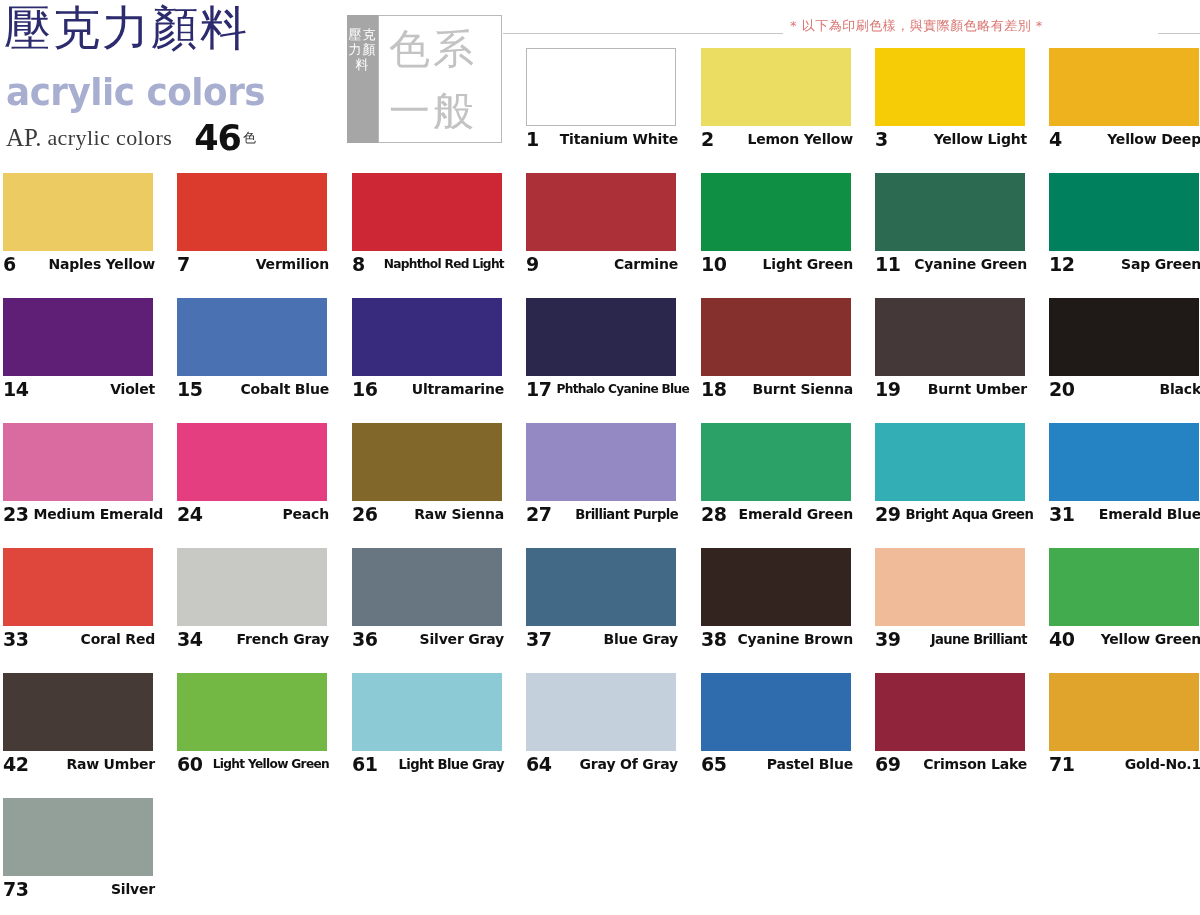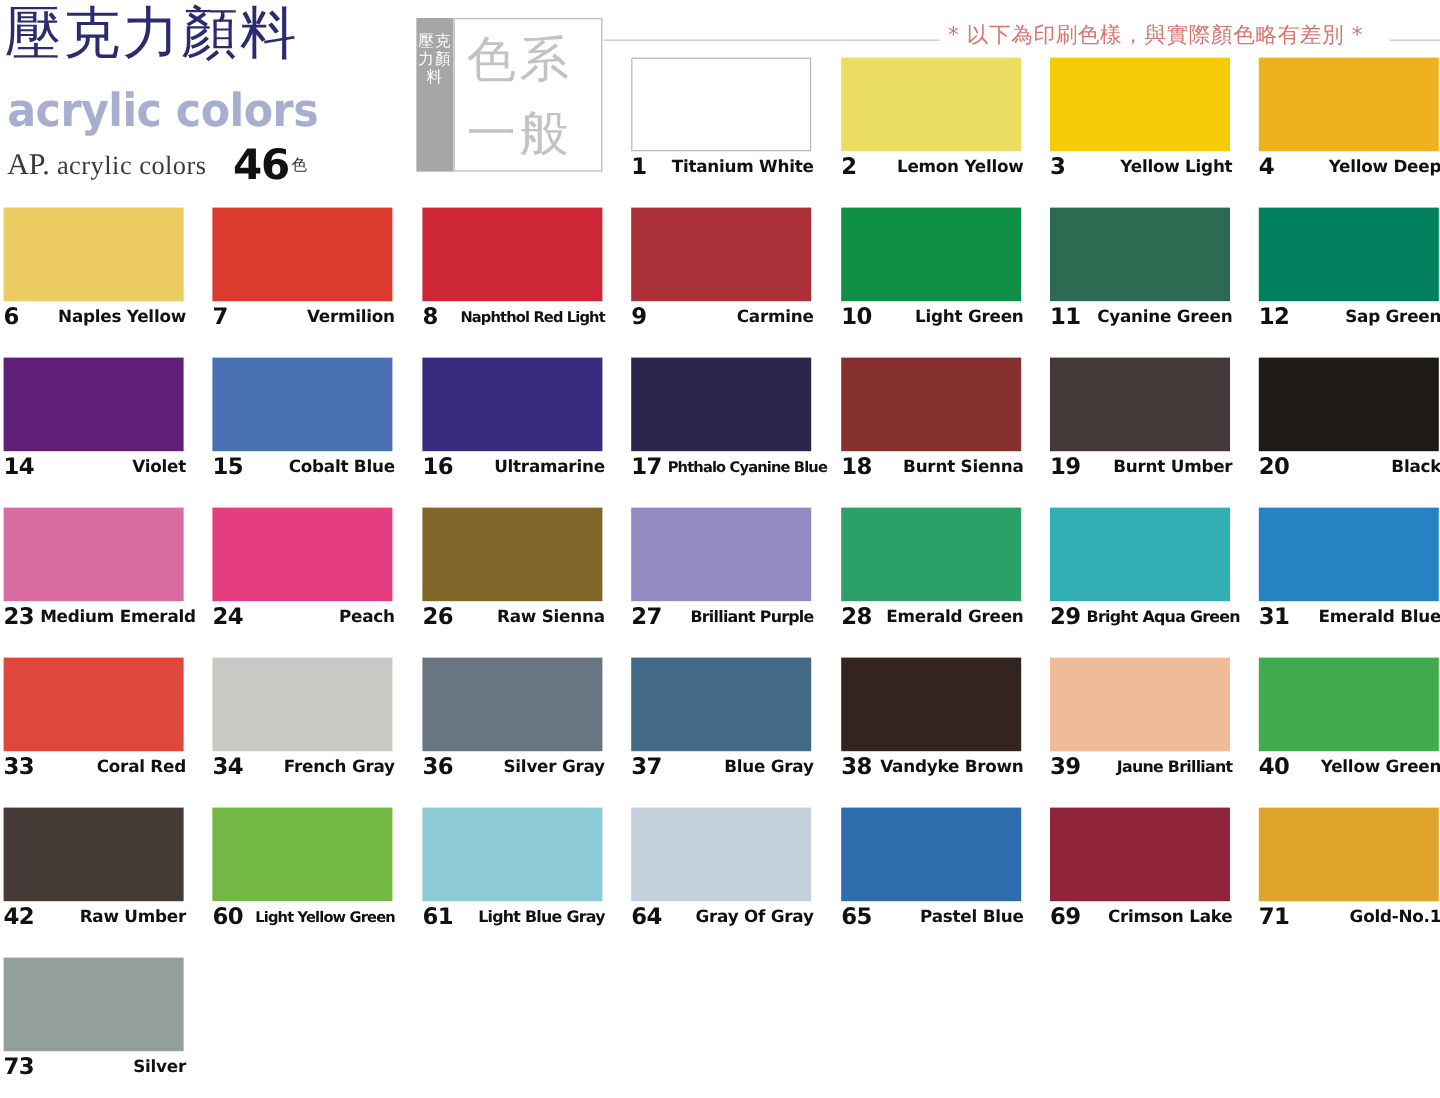--- a/index.html
+++ b/index.html
@@ -88,21 +88,21 @@
   }
 
   
   #notice-line-left {
     position: absolute; left: 503px; top: 33px; width: 280px; height: 1px;
     background: #c6c6c6;
   }
   #notice {
     position: absolute; left: 790px; top: 17px;
     font-family: "DejaVu Sans", sans-serif;
-    font-size: 18px; color: #d9746f;
+    font-size: 13px; color: #d9746f;
     letter-spacing: 0.5px; white-space: nowrap;
   }
   #notice-line-right {
     position: absolute; left: 1158px; top: 33px; width: 42px; height: 1px;
     background: #c6c6c6;
   }
 
   
   #grid { position: absolute; left: 0; top: 0; width: 1200px; height: 915px; }
   .cell { position: absolute; }
@@ -372,21 +372,21 @@
         <div class="swatch" style="background: rgb(66, 106, 134);"></div>
         <div class="label">
           <span class="idx">37</span>
           <span class="nm">Blue Gray</span>
         </div>
       </div>
       <div class="cell" style="left: 701px; top: 548px;">
         <div class="swatch" style="background: rgb(51, 36, 31);"></div>
         <div class="label">
           <span class="idx">38</span>
-          <span class="nm">Vandyke Brown</span>
+          <span class="nm">Cyanine Brown</span>
         </div>
       </div>
       <div class="cell" style="left: 875px; top: 548px;">
         <div class="swatch" style="background: rgb(239, 187, 153);"></div>
         <div class="label tight">
           <span class="idx">39</span>
           <span class="nm">Jaune Brilliant</span>
         </div>
       </div>
       <div class="cell" style="left: 1049px; top: 548px;">

